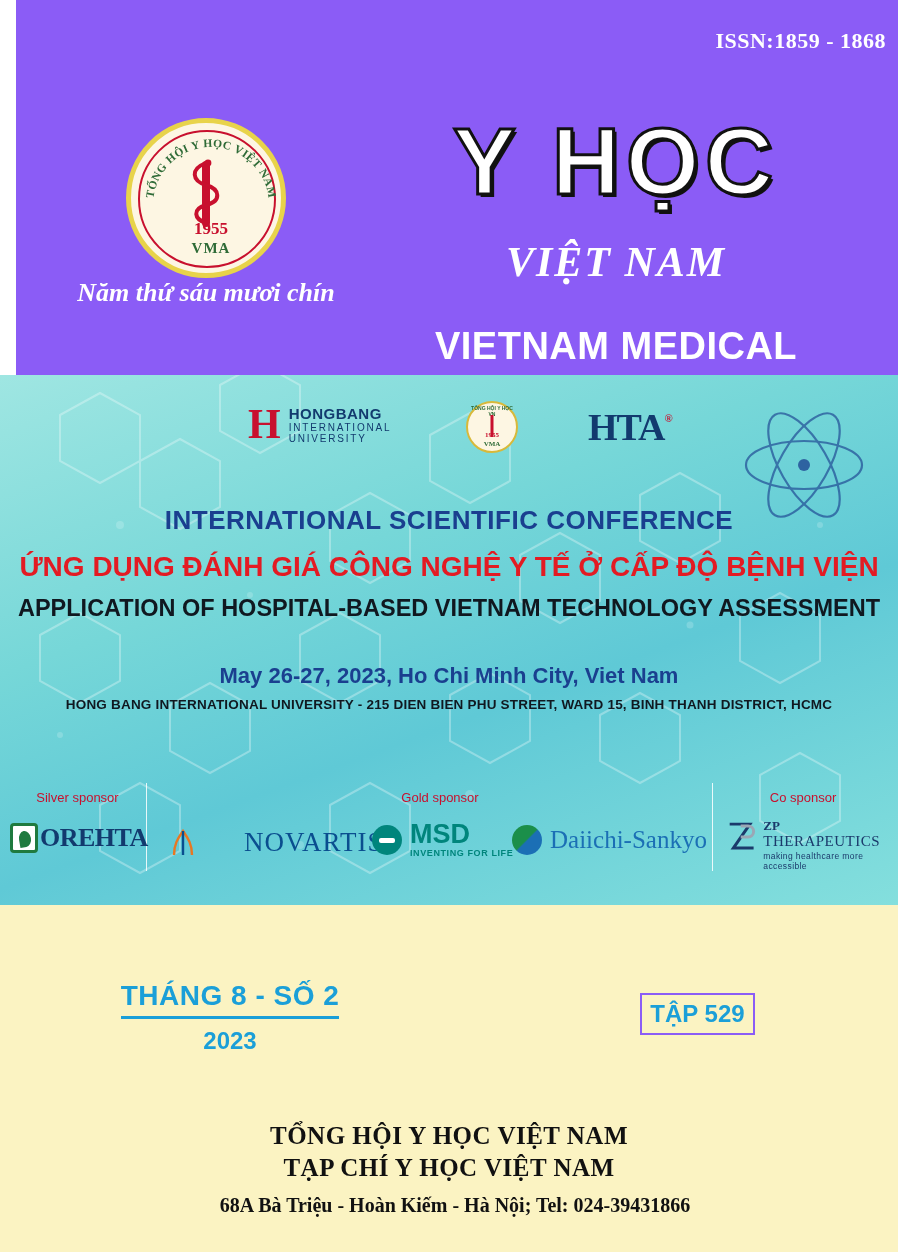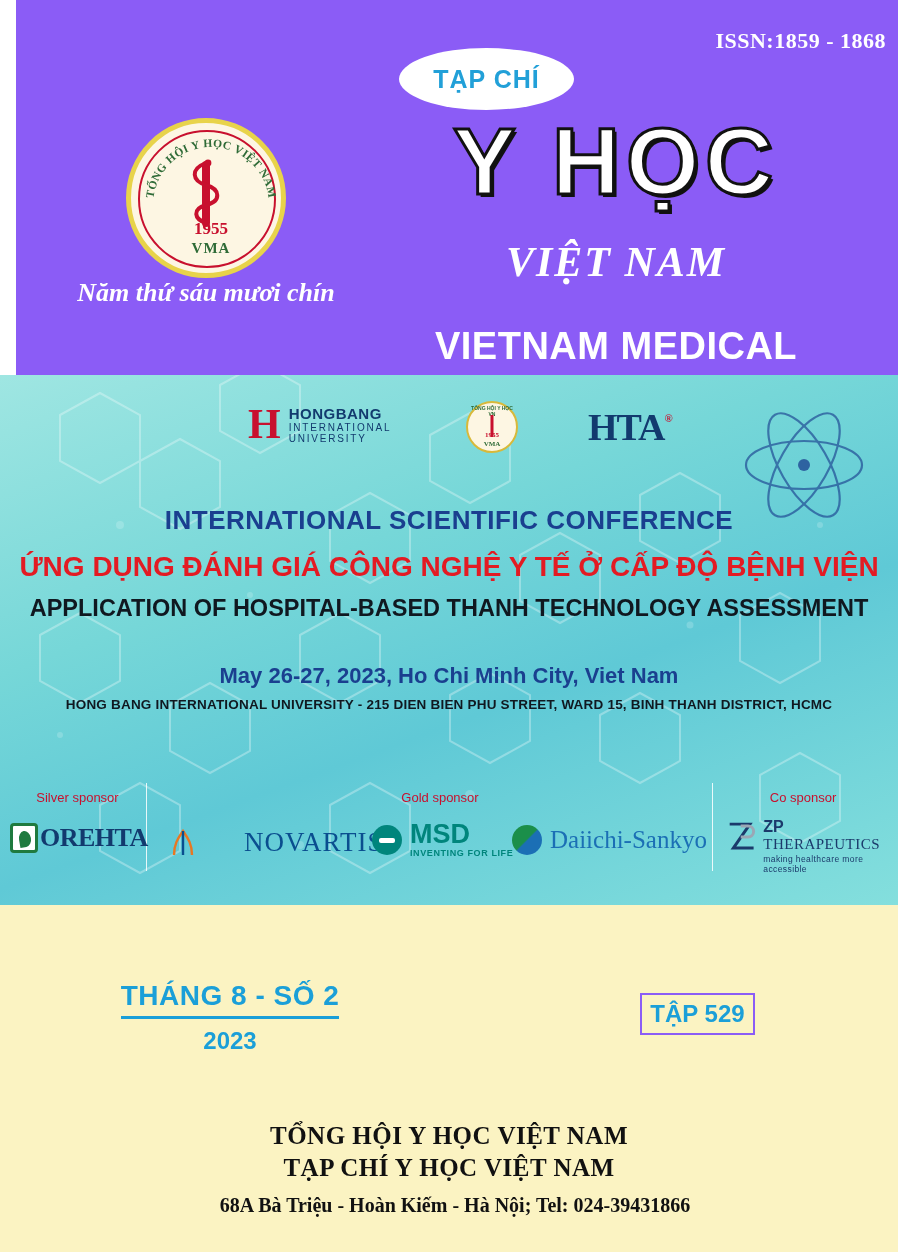--- a/index.html
+++ b/index.html
@@ -506,23 +506,23 @@
     left: 726px;
     top: 4px;
     display: flex;
     align-items: flex-start;
   }
   .sp-zp .mark {
     width: 34px; height: 36px;
     margin-right: 6px;
   }
   .sp-zp .t1 {
-    font-family: Liberation Sans, sans-serif;
-    font-weight: bold;
-    font-size: 16px;
+    font-family: Liberation Serif, serif;
+    font-weight: bold;
+    font-size: 13px;
     color: #1b3a6b;
     line-height: 1.05;
   }
   .sp-zp .t2 {
     font-family: "Liberation Serif", serif;
     font-size: 15px;
     color: #1b3a6b;
     letter-spacing: 0.5px;
     line-height: 1.1;
   }
@@ -636,23 +636,20 @@
       <svg class="seal-snake" viewBox="0 0 52 72">
         <path d="M26 6 C10 12, 12 24, 26 28 C40 32, 42 44, 26 48 C12 52, 14 62, 26 66" fill="none" stroke="#c8102e" stroke-width="4" stroke-linecap="round"></path>
         <circle cx="28" cy="6" r="3.4" fill="#c8102e"></circle>
       </svg>
       <div class="seal-year">1955</div>
       <div class="seal-vma">VMA</div>
     </div>
 
     <div class="year-line">Năm thứ sáu mươi chín</div>
 
-    <div class="tapchi-oval">
-      <span>TẠP CHÍ</span>
-    </div>
 
     <div class="yhoc">Y HỌC</div>
     <div class="vietnam-script">VIỆT NAM</div>
     <div class="vmj-en">VIETNAM MEDICAL JOURNAL</div>
   </div>
 
   <div class="banner">
 
     <svg class="hexes" viewBox="0 0 898 530" preserveAspectRatio="none">
       <g fill="none" stroke="#ffffff" stroke-width="2">
@@ -710,21 +707,21 @@
         <div class="mini-vma">VMA</div>
       </div>
 
       <div class="logo-hta">
         <span>HTA</span><span class="reg">®</span>
       </div>
     </div>
 
     <div class="conf-title">INTERNATIONAL SCIENTIFIC CONFERENCE</div>
     <div class="conf-vn">ỨNG DỤNG ĐÁNH GIÁ CÔNG NGHỆ Y TẾ Ở  CẤP ĐỘ BỆNH VIỆN</div>
-    <div class="conf-en">APPLICATION OF HOSPITAL-BASED THANH TECHNOLOGY ASSESSMENT</div>
+    <div class="conf-en">APPLICATION OF HOSPITAL-BASED VIETNAM TECHNOLOGY ASSESSMENT</div>
     <div class="conf-date">May 26-27, 2023, Ho Chi Minh City, Viet Nam</div>
     <div class="conf-venue">HONG BANG INTERNATIONAL UNIVERSITY - 215 DIEN BIEN PHU STREET, WARD 15, BINH THANH DISTRICT, HCMC</div>
 
     <div class="sponsor-labels">
       <div class="sp-label" style="left:10px; width:135px;">Silver sponsor</div>
       <div class="sp-label" style="left:330px; width:220px;">Gold sponsor</div>
       <div class="sp-label" style="left:718px; width:170px;">Co sponsor</div>
     </div>
     <div class="sp-div" style="left:146px;"></div>
     <div class="sp-div" style="left:712px;"></div>

